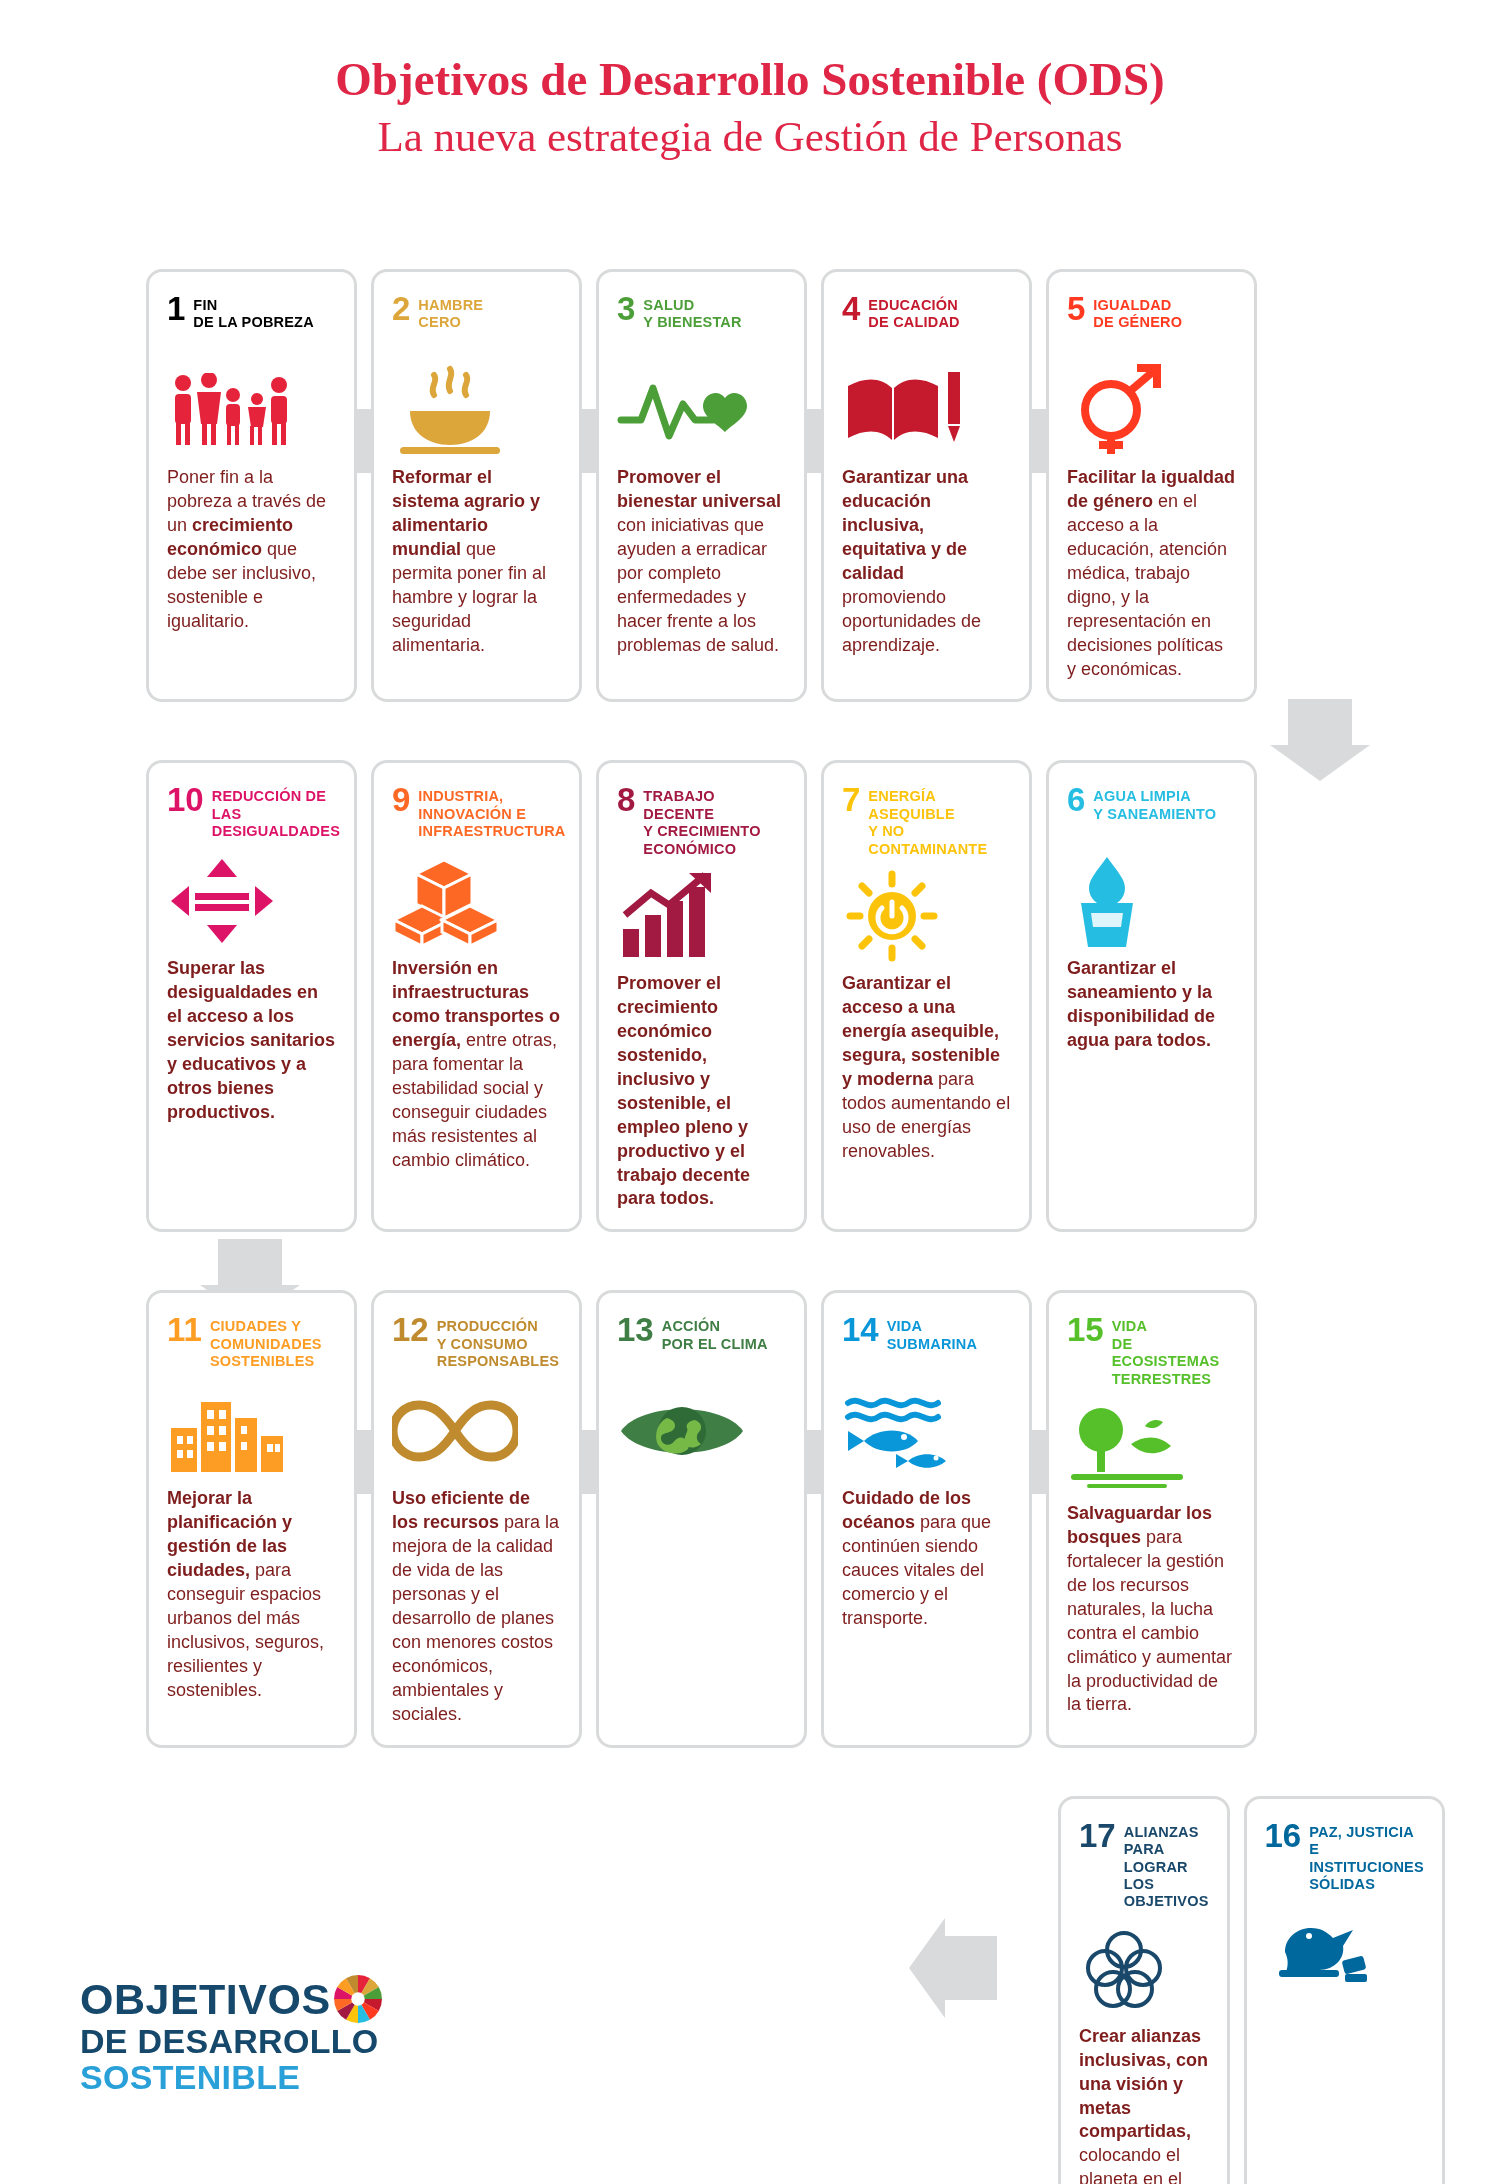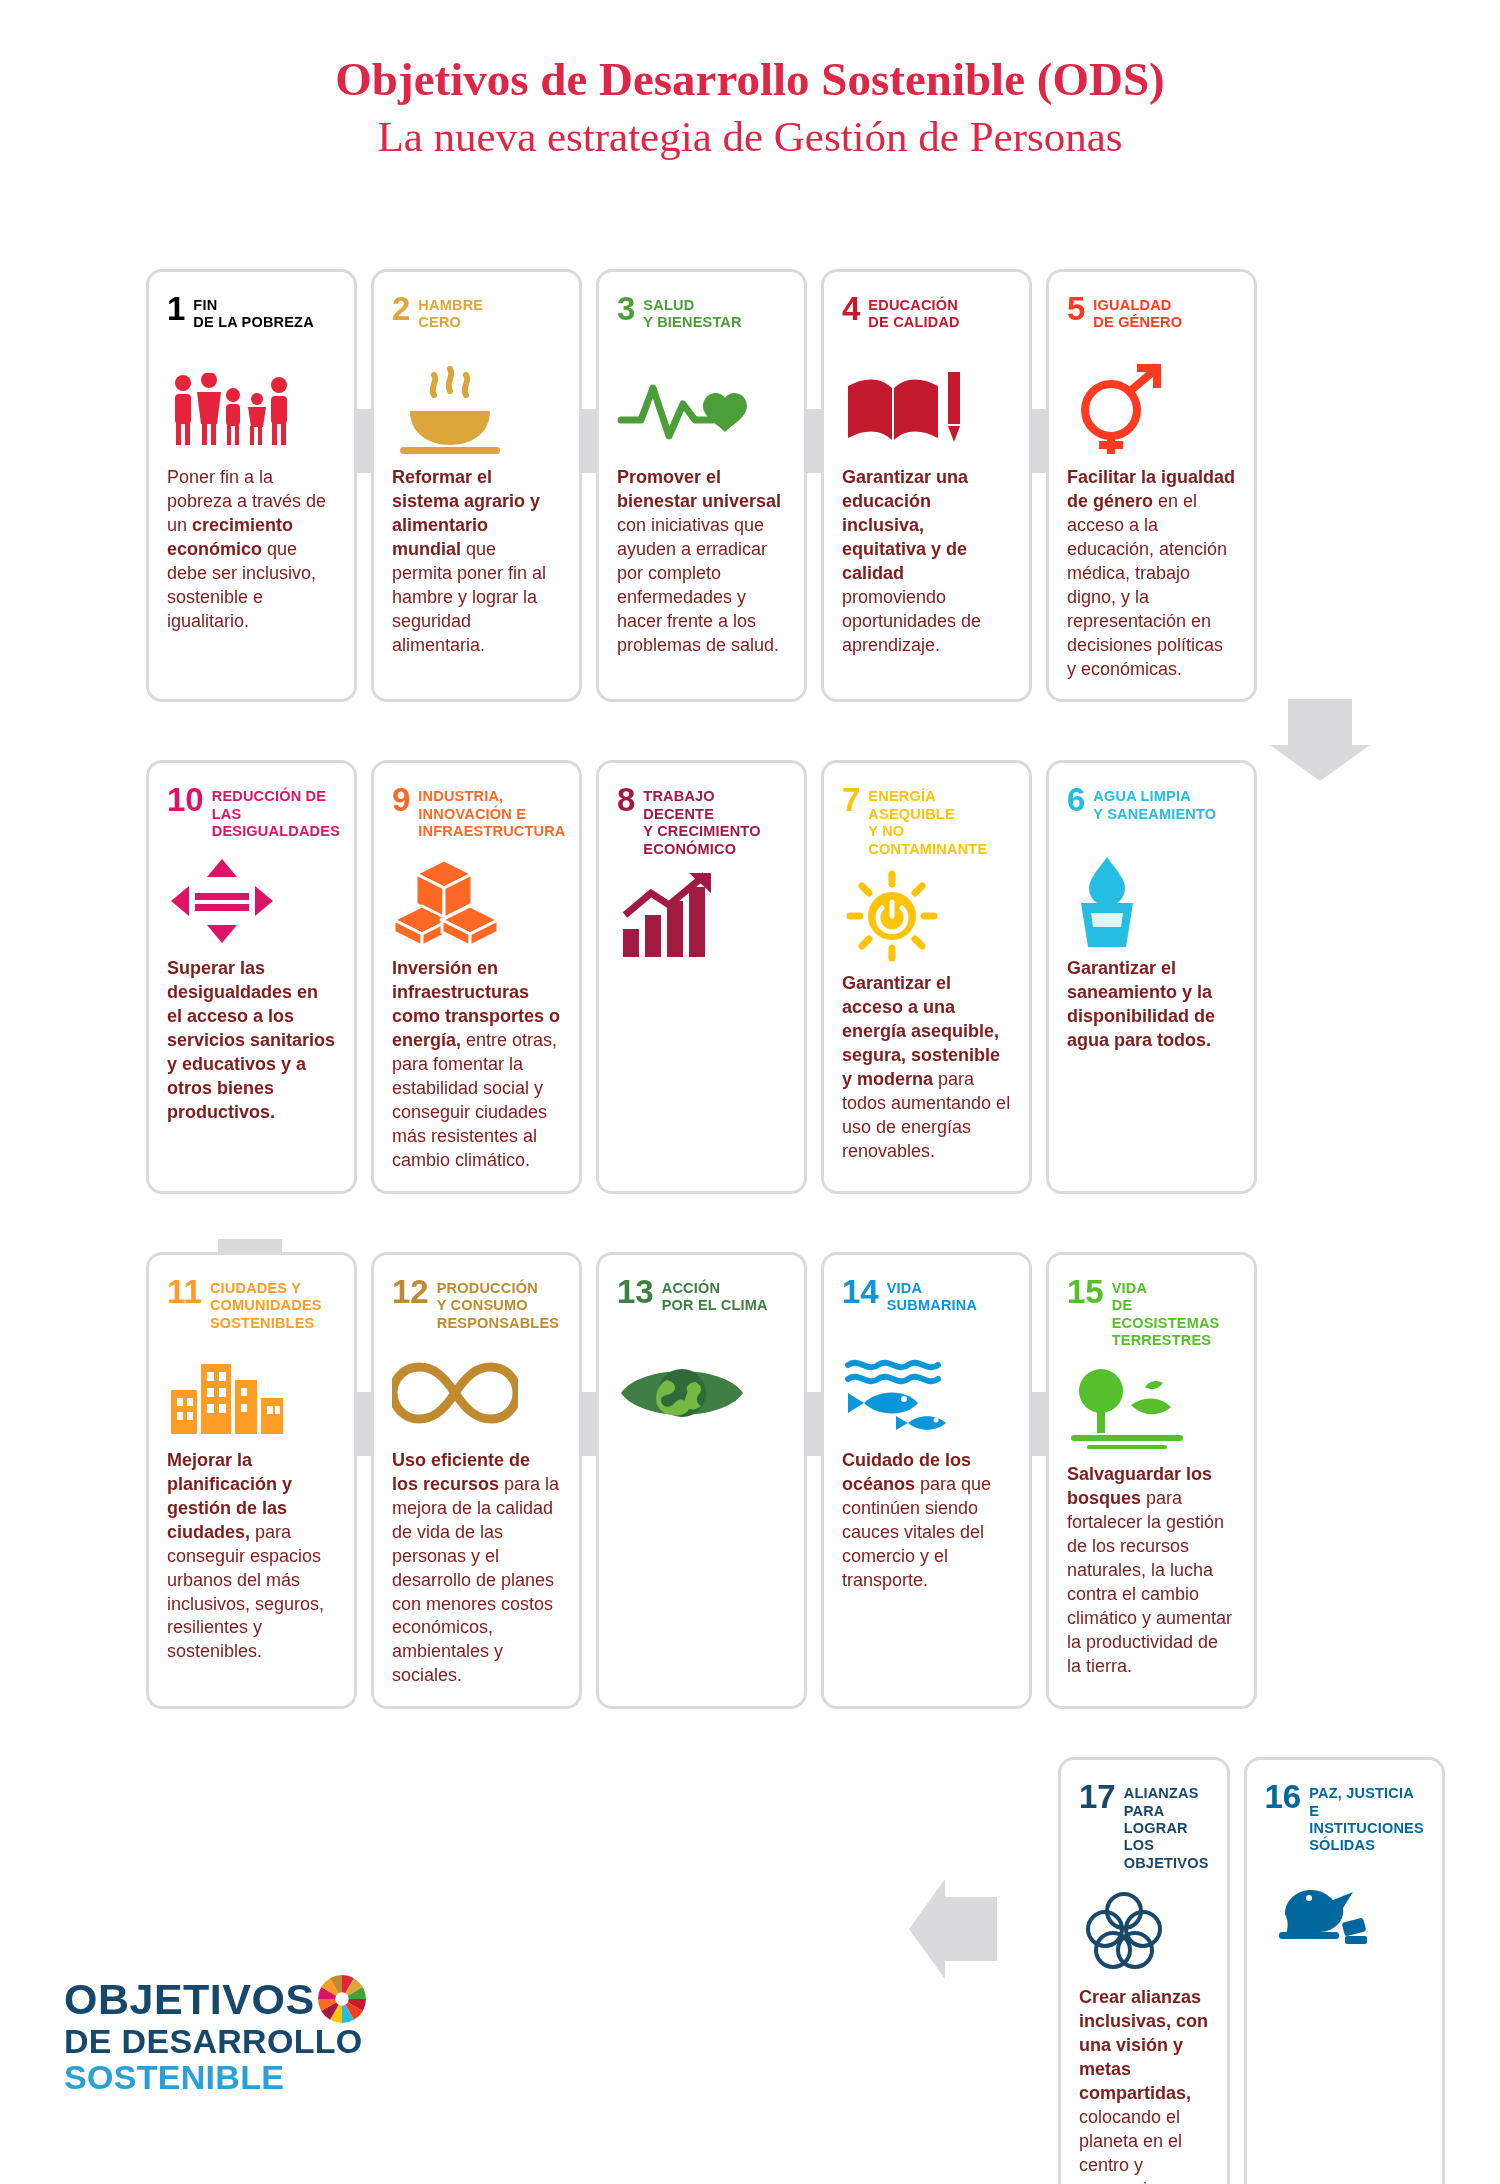--- a/index.html
+++ b/index.html
@@ -142,21 +142,21 @@
   .body {
     font-size: 18px;
     line-height: 1.33;
     color: #7f1d1d;
   }
   .body b { font-weight: bold; }
 
   
   .logo {
     position: absolute;
-    left: 64px;
+    left: 80px;
     bottom: 88px;
     width: 330px;
   }
   .logo .l1 {
     font-family: "Liberation Sans", sans-serif;
     font-weight: bold;
     font-size: 43px;
     color: #16486b;
     letter-spacing: 0.5px;
     line-height: 1.05;
@@ -410,20 +410,23 @@
             <g fill="#a21942">
               <rect x="6" y="58" width="16" height="28"></rect>
               <rect x="28" y="44" width="16" height="42"></rect>
               <rect x="50" y="30" width="16" height="56"></rect>
               <rect x="72" y="16" width="16" height="70"></rect>
               <polyline points="8,44 34,22 52,34 88,4" fill="none" stroke="#a21942" stroke-width="7"></polyline>
               <polygon points="72,2 94,2 94,22"></polygon>
             </g>
           </svg>
         </div>
+        <div class="body">
+          <b>Promover el crecimiento económico sostenido, inclusivo y sostenible, el empleo pleno y productivo y el trabajo decente para todos.</b>
+        </div>
       </div>
 
       <div class="card">
         <div class="card-head">
           <div class="num" style="color:#fcc30b">7</div>
           <div class="title" style="color:#fcc30b">
             <div>ENERGÍA ASEQUIBLE</div>
             <div>Y NO CONTAMINANTE</div>
           </div>
         </div>

